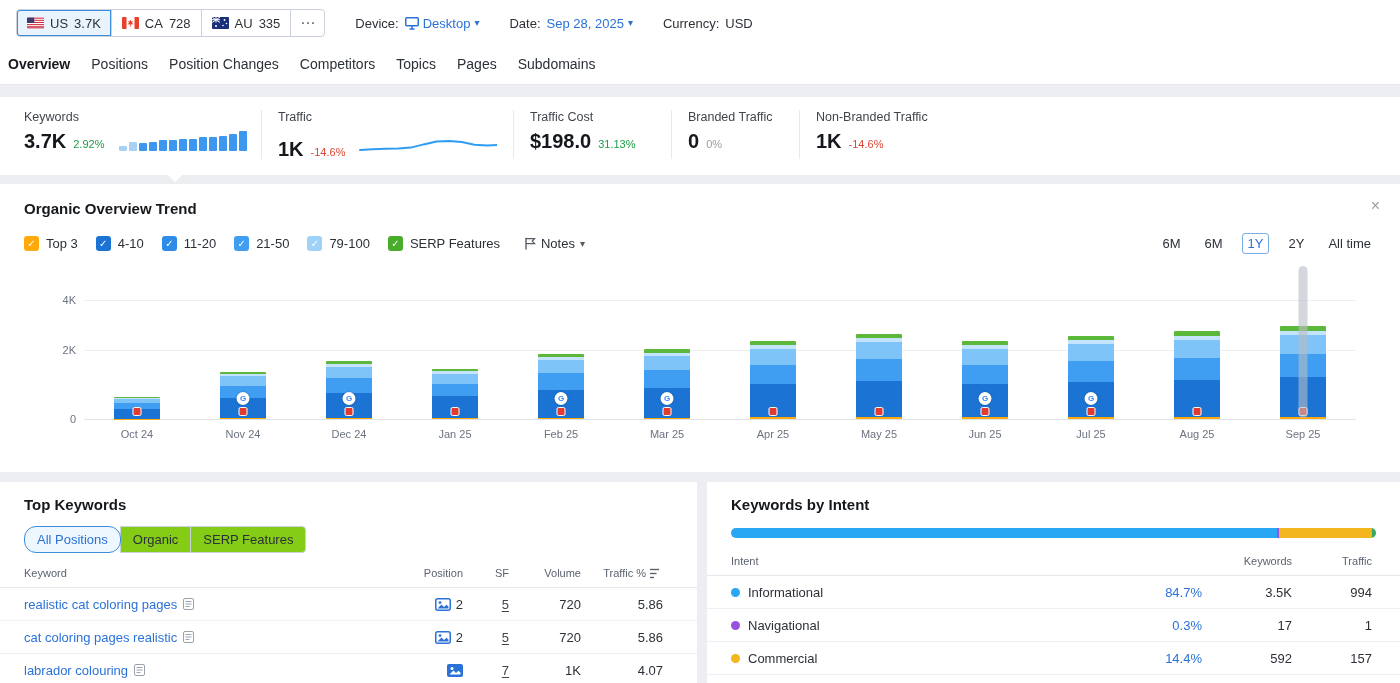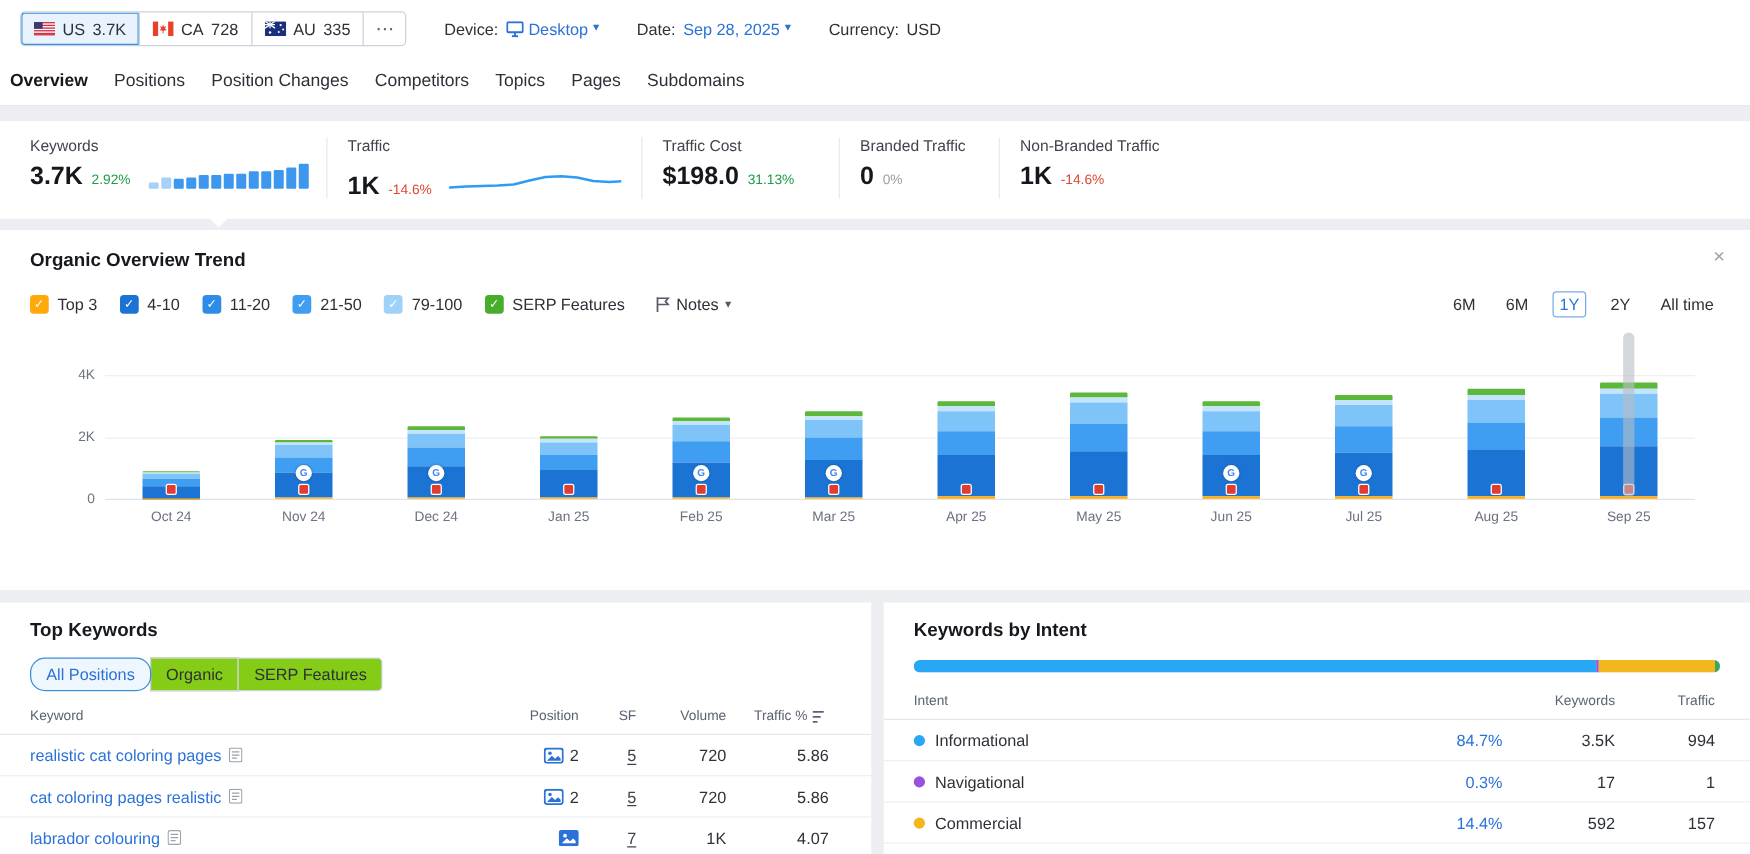--- a/index.html
+++ b/index.html
@@ -42,21 +42,21 @@
   .trend-panel{background:#fff;margin-top:9px;padding:16px 24px 14px;position:relative;height:288px;}
   .panel-title{font-size:15px;font-weight:bold;color:#15181c;}
   .close-x{position:absolute;top:13px;right:20px;font-size:16px;color:#9aa0a8;cursor:pointer;}
   .legend-row{display:flex;align-items:center;margin-top:16px;gap:18px;}
   .legend-item{display:flex;align-items:center;gap:7px;cursor:pointer;color:#2c3138;}
   .legend-check{width:15px;height:15px;border-radius:3px;color:#fff;font-size:10px;display:flex;align-items:center;justify-content:center;flex:none;}
   .notes{display:flex;align-items:center;gap:5px;margin-left:6px;cursor:pointer;color:#2c3138;}
   .ranges{margin-left:auto;display:flex;align-items:center;gap:14px;}
   .range{font-size:13px;color:#2c3138;cursor:pointer;padding:3px 5px;}
   .range.active{border:1px solid #79aee4;border-radius:3px;color:#2b72d8;padding:2px 5px;}
-  .chart-wrap{position:relative;margin:46px 20px 0 60px;height:100px;border-bottom:1px solid #dfe2e7;text-decoration:underline;}
+  .chart-wrap{position:relative;margin:46px 20px 0 60px;height:120px;border-bottom:1px solid #dfe2e7;text-decoration:underline;}
   .gl{position:absolute;left:0;right:0;height:1px;background:#edeff2;}
   .ylab{position:absolute;left:-40px;width:32px;text-align:right;font-size:11px;color:#6b7280;}
   .bars{position:absolute;left:0;right:0;top:0;bottom:0;display:flex;justify-content:space-around;align-items:flex-end;}
   .bar-col{width:46px;height:100%;position:relative;display:flex;align-items:flex-end;justify-content:center;cursor:pointer;}
   .bar-stack{width:46px;display:flex;flex-direction:column;justify-content:flex-end;}
   .bar-seg{width:100%;}
   .bar-seg:first-child{border-radius:1px 1px 0 0;}
   .note-marker{position:absolute;bottom:3px;left:50%;transform:translateX(-50%);width:9px;height:9px;background:#e23b30;border:1.5px solid #fff;border-radius:2px;z-index:3;cursor:pointer;}
   .gbadge{position:absolute;bottom:14px;left:50%;transform:translateX(-50%);width:13px;height:13px;background:#fff;border-radius:50%;color:#4285f4;font-size:8px;font-weight:bold;display:flex;align-items:center;justify-content:center;z-index:3;box-shadow:0 0 2px rgba(0,0,0,.35);cursor:pointer;}
   .bar-highlight{position:absolute;left:50%;transform:translateX(-50%);top:-34px;bottom:1px;width:9px;background:#b7bcc4;opacity:.6;border-radius:5px;z-index:4;}

